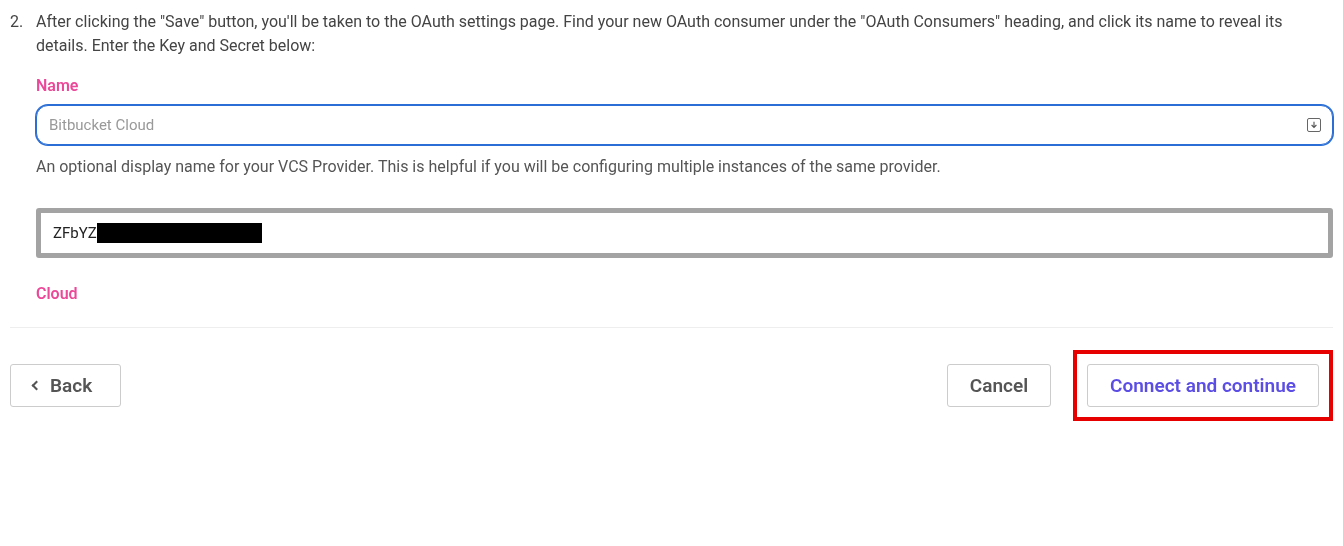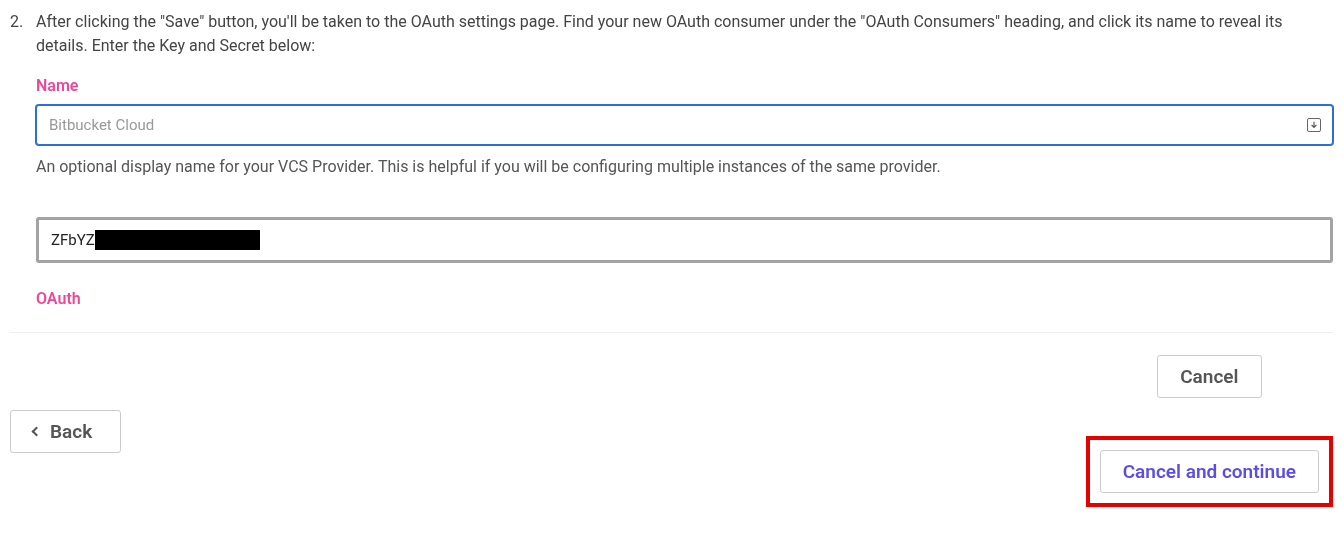--- a/index.html
+++ b/index.html
@@ -37,21 +37,21 @@
     .field-label {
       font-weight: 600;
       color: #ec4899;
       font-size: 16px;
       margin-bottom: 10px;
       display: block;
     }
     .text-input {
       width: 100%;
       border: 1px solid #ccc;
-      border-radius: 3px;
+      border-radius: 12px;
       padding: 10px 12px;
       font-size: 15px;
       color: #333;
       outline: none;
       font-family: inherit;
     }
     .text-input.focused {
       border: 1px solid #2a6ed6;
       box-shadow: 0 0 0 1px #2a6ed6;
     }
@@ -74,25 +74,25 @@
       align-items: center;
       justify-content: center;
       font-size: 10px;
       color: #555;
       pointer-events: none;
     }
     .help-text {
       color: #555;
       font-size: 16px;
       margin-top: 12px;
-      margin-bottom: 41px;
+      margin-bottom: 32px;
     }
     .value-input-wrapper {
       width: 100%;
-      border: 3px solid #a3a3a3;
+      border: 5px solid #a3a3a3;
       border-radius: 3px;
       padding: 10px 12px;
       font-size: 15px;
       margin-bottom: 26px;
       display: flex;
       align-items: center;
     }
     .visible-value {
       color: #222;
     }
@@ -140,22 +140,21 @@
       display: inline-block;
       width: 7px;
       height: 7px;
       border-left: 2px solid #555;
       border-bottom: 2px solid #555;
       transform: rotate(45deg);
     }
     .right-buttons {
       display: flex;
       align-items: center;
-      gap: 38px;
-      flex-direction: column;
+      gap: 22px;
     }
     .btn-primary {
       color: #5c4ee5;
       font-weight: 600;
     }
     .highlight-box {
       border: 4px solid #e60000;
       padding: 10px;
       display: inline-block;
     }
@@ -178,29 +177,29 @@
         </svg>
     </span>
   </div>
   <div class="help-text">An optional display name for your VCS Provider. This is helpful if you will be configuring multiple instances of the same provider.</div>
 
   <div class="value-input-wrapper">
     <span class="visible-value">ZFbYZ</span>
       <span class="redaction key-redact"></span>
   </div>
 
-  <label class="field-label">OAuth</label>
+  <label class="field-label">Cloud</label>
 </div>
 
 <hr class="divider">
 
 <div class="button-row">
   <button class="btn btn-back">
     <span class="chevron-left-icon"></span>
     <span>Back</span>
   </button>
   <div class="right-buttons">
     <button class="btn">Cancel</button>
     <div class="highlight-box">
-      <button class="btn btn-primary">Cancel and continue</button>
+      <button class="btn btn-primary">Connect and continue</button>
     </div>
   </div>
 </div>
 
 </body></html>

